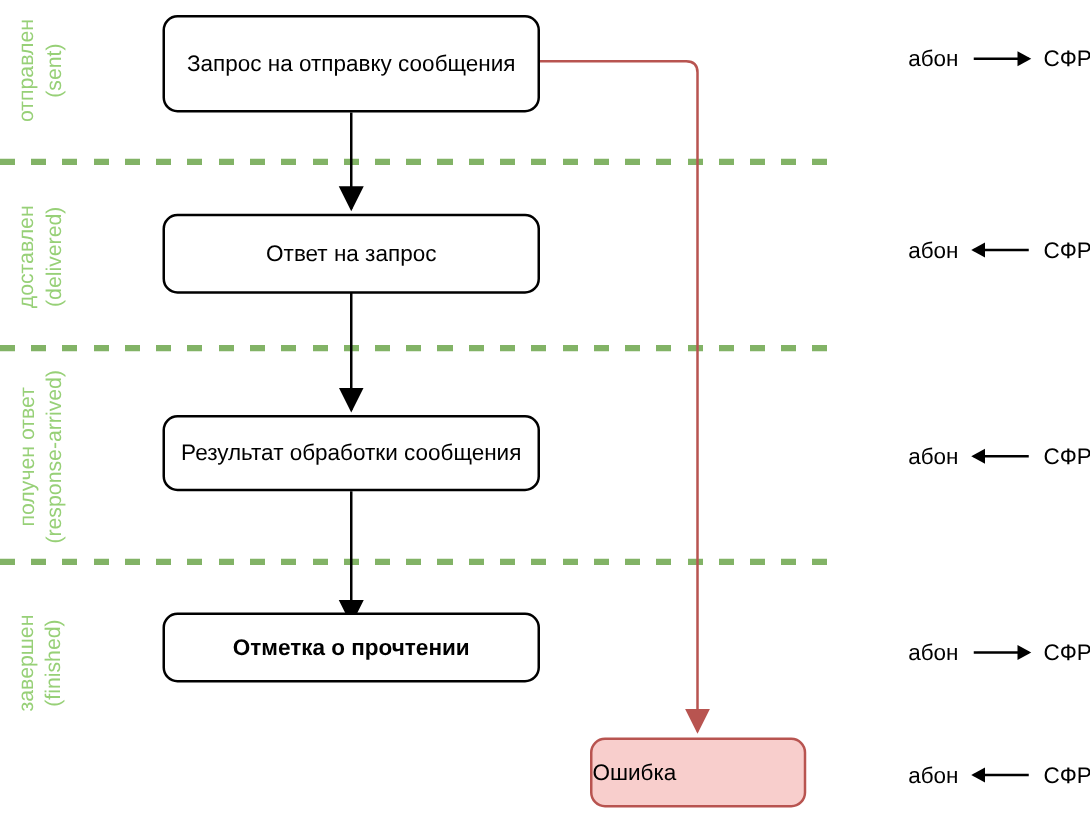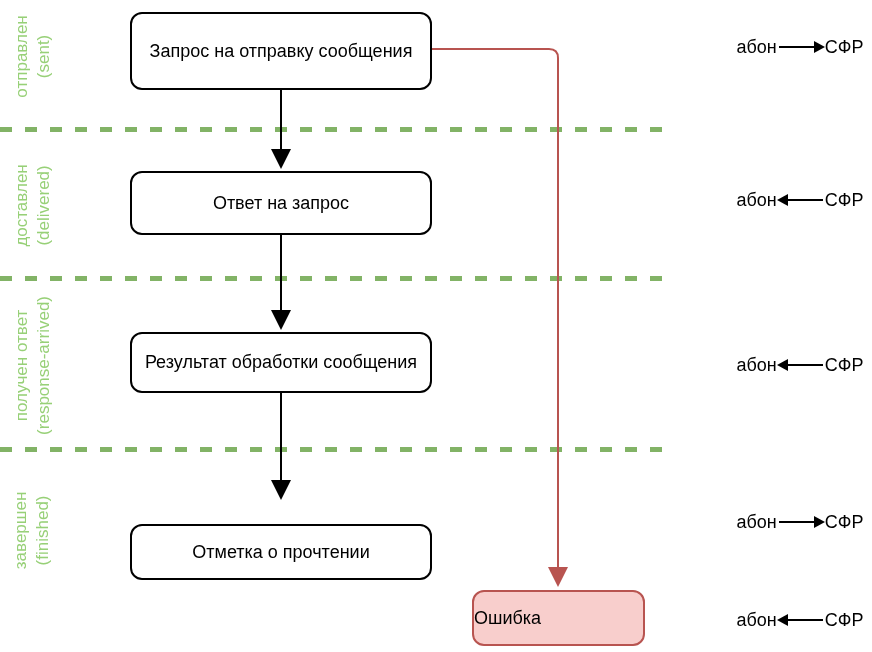--- a/index.html
+++ b/index.html
@@ -44,21 +44,21 @@
     align-items: center;
     justify-content: center;
     text-align: center;
     font-size: 18px;
     color: #000;
     z-index: 2;
   }
   .node-0 { top: 12px;  height: 78px; }
   .node-1 { top: 171px; height: 64px; }
   .node-2 { top: 332px; height: 61px; }
-  .node-3 { top: 524px; height: 56px; }
+  .node-3 { top: 490px; height: 56px; font-weight: bold; }
   .node-error {
     position: absolute;
     left: 472px; top: 590px;
     width: 173px; height: 56px;
     background: var(--error-fill);
     border: 2px solid var(--error-stroke);
     border-radius: 12px;
     display: flex;
     align-items: center;
     justify-content: flex-start;
@@ -105,20 +105,21 @@
     position: absolute;
     left: 734px;
     width: 132px;
     height: 26px;
     display: flex;
     align-items: center;
     justify-content: center;
     font-size: 18px;
     color: #000;
     z-index: 2;
+    gap: 10px;
   }
   .flow-row-0 { top: 34px; }
   .flow-row-1 { top: 187px; }
   .flow-row-2 { top: 352px; }
   .flow-row-3 { top: 509px; }
   .flow-row-4 { top: 607px; }
   .flow-arrow {
     position: relative;
     display: inline-block;
     width: 44px;

